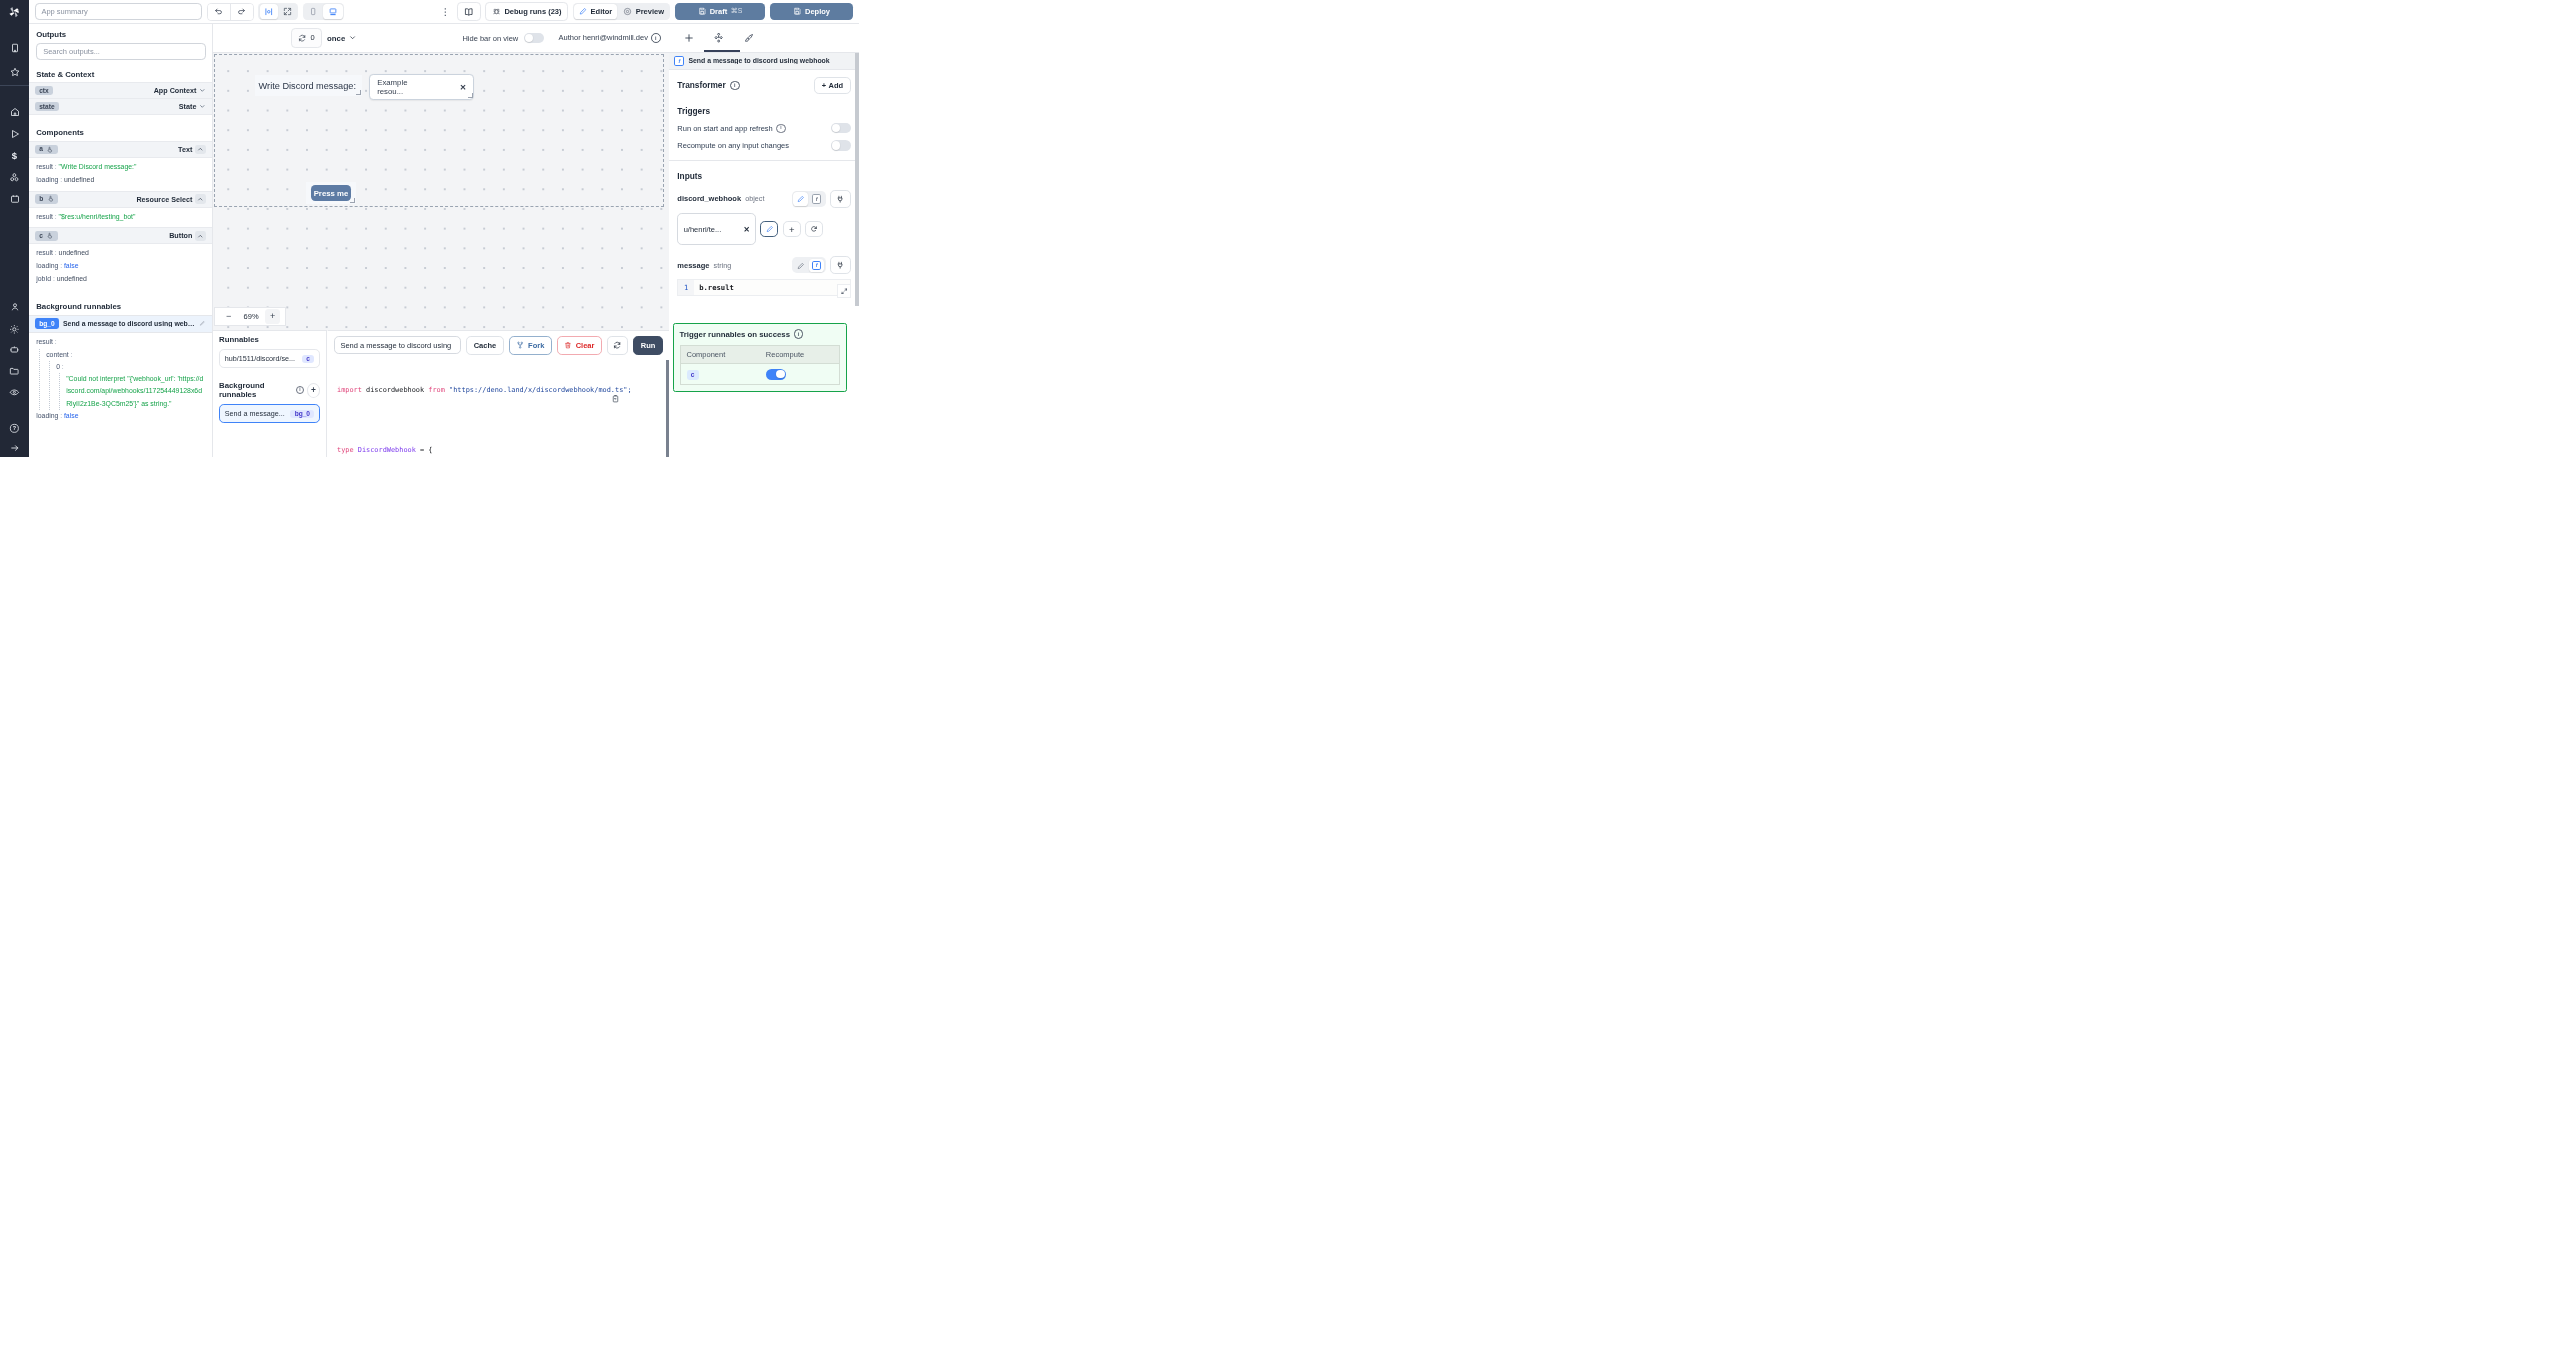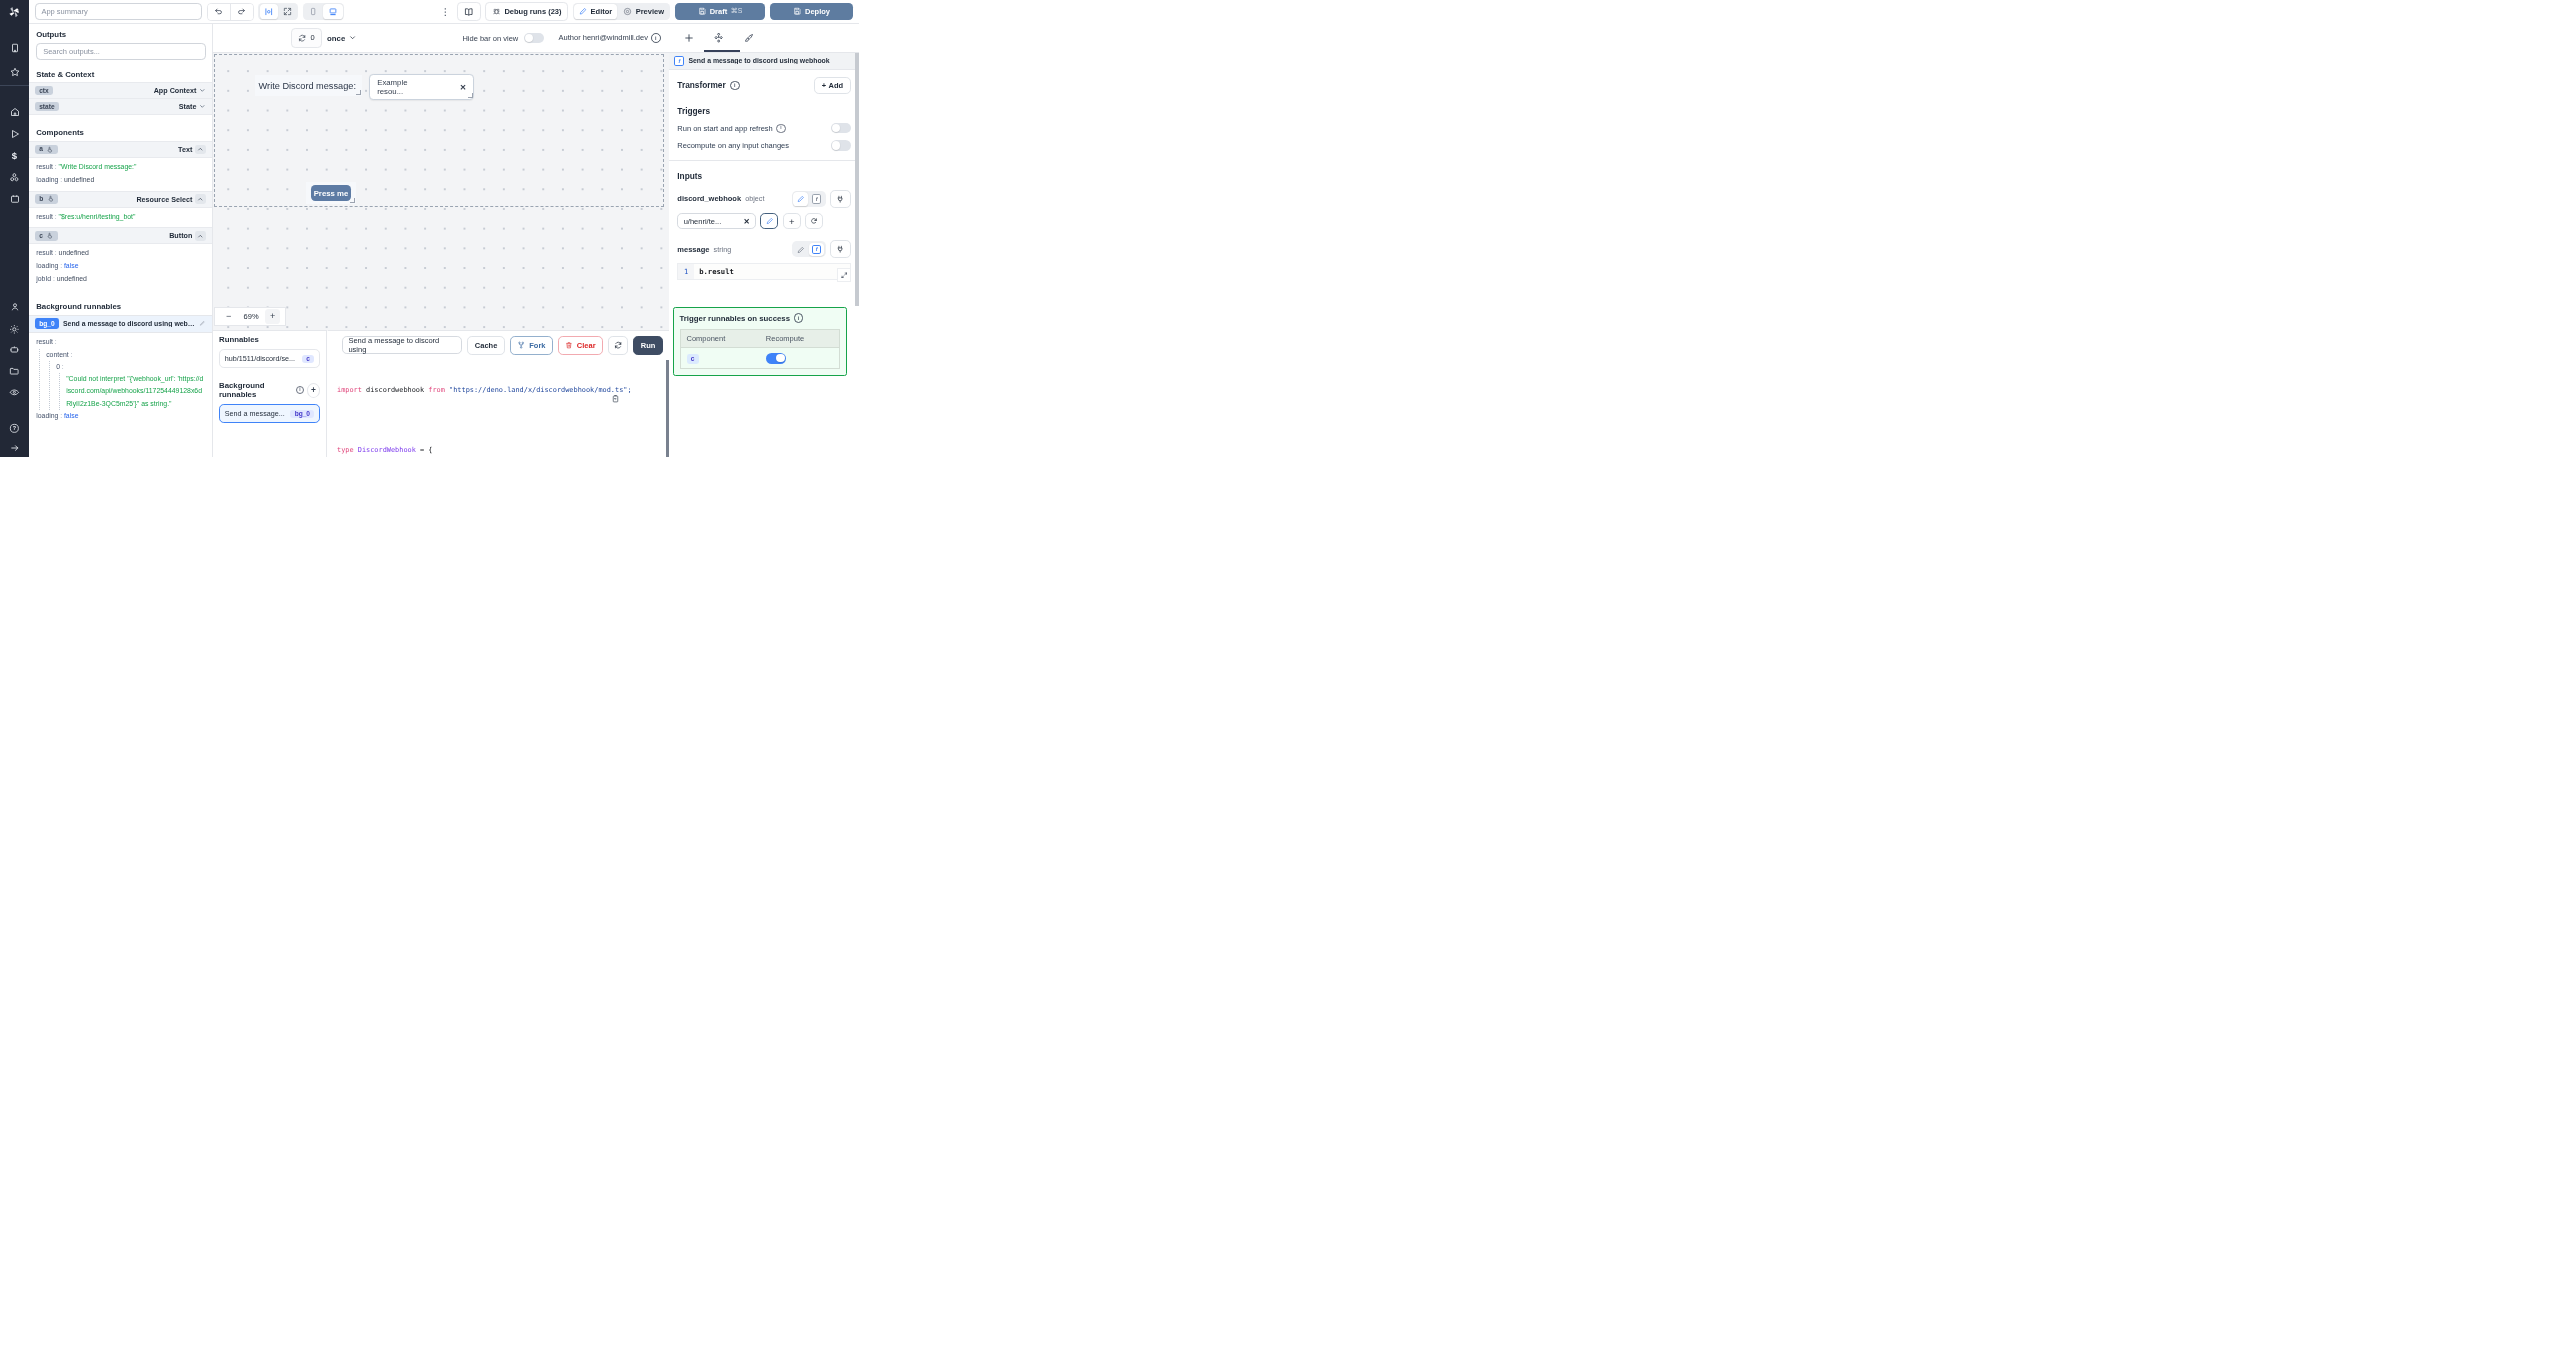--- a/index.html
+++ b/index.html
@@ -101,21 +101,21 @@
          padding:0 4.8px;font-size:7.2px;color:#1f2937;cursor:pointer;background:#fff;}
   .ritem.sel{border:1.2px solid #3f83f8;background:#eff6ff;}
   .cbadge{background:#e0e7ff;color:#4338ca;font-weight:bold;font-size:6.6px;border-radius:3px;padding:0.6px 4.2px;}
   .bgtitle{margin-top:13px;display:flex;align-items:center;gap:2.4px;}
   .pluscirc{margin-left:auto;width:13px;height:13px;border:0.6px solid #e5e7eb;border-radius:50%;display:flex;align-items:center;
             justify-content:center;font-size:8.3px;color:#374151;cursor:pointer;background:#fff;}
 
   .codepanel{left:328px;top:330px;width:341px;bottom:0;background:#fff;border-top:0.6px solid #e5e7eb;box-sizing:border-box;overflow:hidden;}
   .codebar{display:flex;align-items:center;gap:4.8px;padding:4.8px 6px 3.6px;}
   .namebox{width:117px;height:16px;border:0.6px solid #d6dae0;border-radius:4.8px;display:flex;align-items:center;padding:0 5.4px;
-           font-size:7.5px;color:#1f2937;background:#fff;margin-left:8px;}
+           font-size:7.5px;color:#1f2937;background:#fff;}
   .cbtn{height:17.3px;border:0.6px solid #dfe3e8;border-radius:4.8px;background:#fff;display:flex;align-items:center;gap:3.6px;
         padding:0 6.6px;font-size:7.5px;font-weight:bold;color:#1f2937;cursor:pointer;}
   .cbtn.fork{border-color:#94b0cd;color:#3c6ba3;}
   .cbtn.clear{border-color:#f2aab0;color:#dc2626;}
   .cbtn.run{background:#3e4c63;border-color:#3e4c63;color:#fff;border-radius:4.8px;}
   .code{position:relative;margin-top:1.2px;padding:4.8px 0 0 9px;font-family:"DejaVu Sans Mono",monospace;font-size:6.9px;
         line-height:10px;white-space:pre;overflow:hidden;height:101px;color:#16181d;}
   .tk-kw{color:#e0457b;}
   .tk-str{color:#1e459c;}
   .tk-typ{color:#7c3aed;}
@@ -140,21 +140,21 @@
   .rdivider{border-top:0.6px solid #e5e7eb;margin:9.5px -8.3px 0;}
   .fieldrow{display:flex;align-items:center;margin-top:9px;gap:4.2px;}
   .fname{font-size:7.5px;font-weight:bold;color:#1f2937;}
   .ftype{font-size:7.2px;color:#6b7280;}
   .minisegwrap{margin-left:auto;display:flex;gap:4.2px;align-items:center;}
   .miniseg{display:flex;background:#eef0f3;border-radius:4.8px;padding:1.2px;gap:0.6px;}
   .miniseg .mcell{width:15.5px;height:13.7px;display:flex;align-items:center;justify-content:center;border-radius:3.6px;color:#6b7280;cursor:pointer;}
   .miniseg .mcell.active{background:#fff;box-shadow:0 0.6px 1.2px rgba(0,0,0,.15);}
   .plugbtn{width:19px;height:16px;border:0.6px solid #dfe3e8;border-radius:4.8px;background:#fff;display:flex;align-items:center;justify-content:center;color:#1f2937;cursor:pointer;}
   .valrow{display:flex;align-items:center;gap:4.2px;margin-top:5.4px;}
-  .valbox{width:79px;height:16px;border:0.6px solid #d6dae0;border-radius:4.8px;display:flex;align-items:center;justify-content:space-between;
+  .valbox{width:79px;height:32px;border:0.6px solid #d6dae0;border-radius:4.8px;display:flex;align-items:center;justify-content:space-between;
           padding:0 5.4px;font-size:7.5px;color:#1f2937;background:#fff;box-sizing:border-box;}
   .valbox .x{font-weight:bold;cursor:pointer;}
   .sqicon{width:18px;height:16px;border:0.6px solid #dfe3e8;border-radius:4.8px;background:#fff;display:flex;align-items:center;justify-content:center;color:#1f2937;cursor:pointer;box-sizing:border-box;}
   .sqicon.pen-sel{border:0.6px solid #44607e;}
   .exprrow{margin-top:4.8px;display:flex;align-items:stretch;border:0.6px solid #eceef1;background:#fdfdfc;height:14.3px;position:relative;}
   .gutter{width:15.5px;background:#f4f5f7;color:#2457c5;font-family:"DejaVu Sans Mono",monospace;font-size:7.2px;display:flex;align-items:center;justify-content:center;}
   .expr{font-family:"DejaVu Sans Mono",monospace;font-size:7.2px;color:#16181d;display:flex;align-items:center;padding-left:5.4px;font-weight:bold;}
   .expandbox{position:absolute;right:-1.2px;bottom:-3.6px;width:12px;height:12px;background:#fff;border:0.6px solid #eceef1;display:flex;align-items:center;justify-content:center;color:#374151;cursor:pointer;}
   .greenbox{margin:27.4px 3.6px 0 -4.8px;border:1.2px solid #16a34a;background:#f0fdf4;border-radius:2.4px;padding:5.4px 6px 6px;}
   .gtitle{font-size:7.8px;font-weight:bold;color:#1f2937;display:flex;align-items:center;gap:3.6px;}

